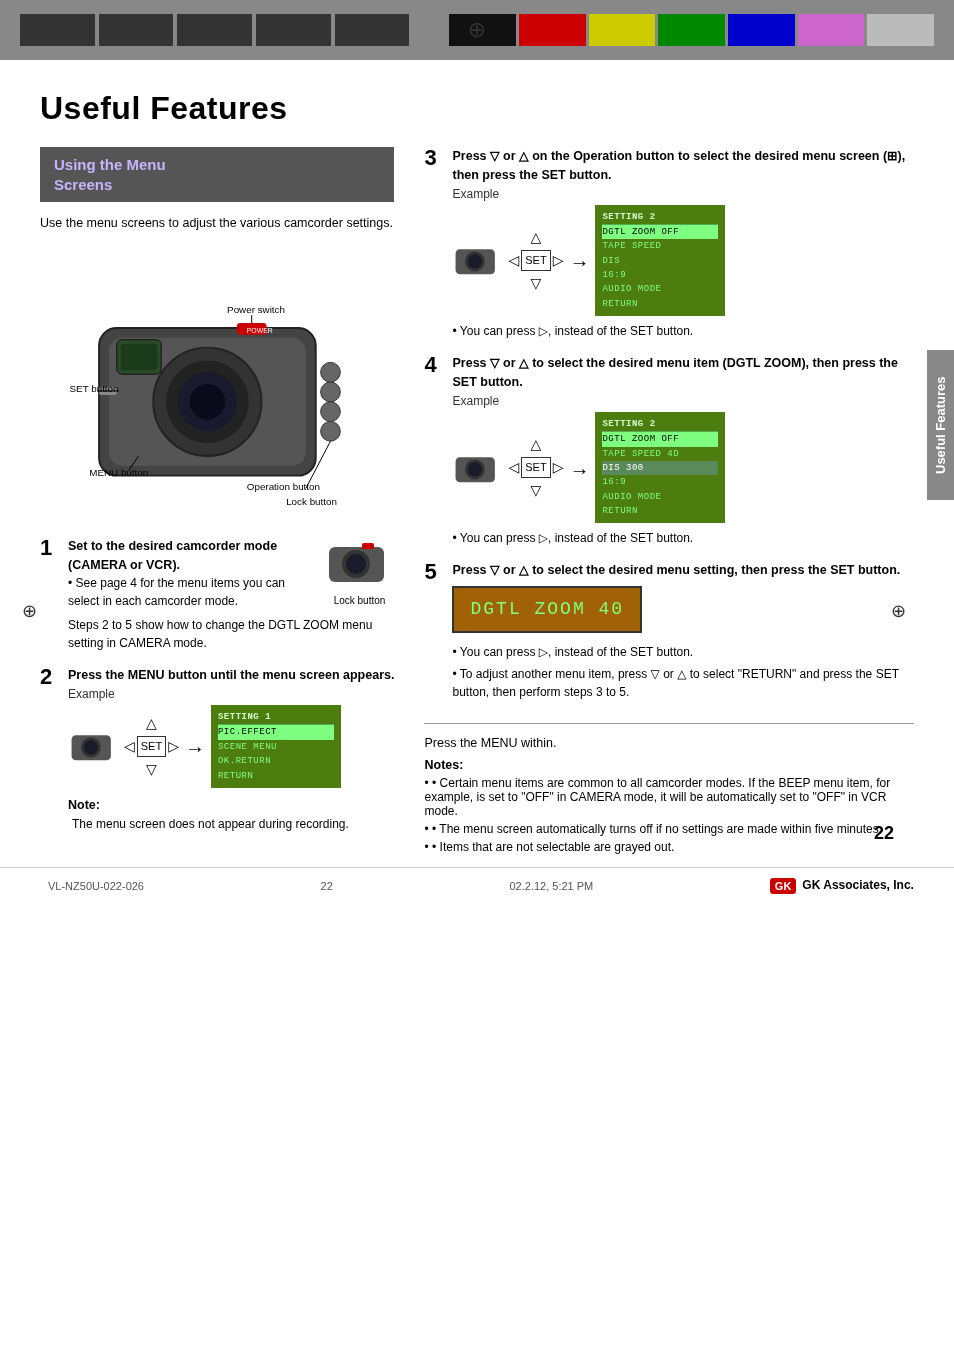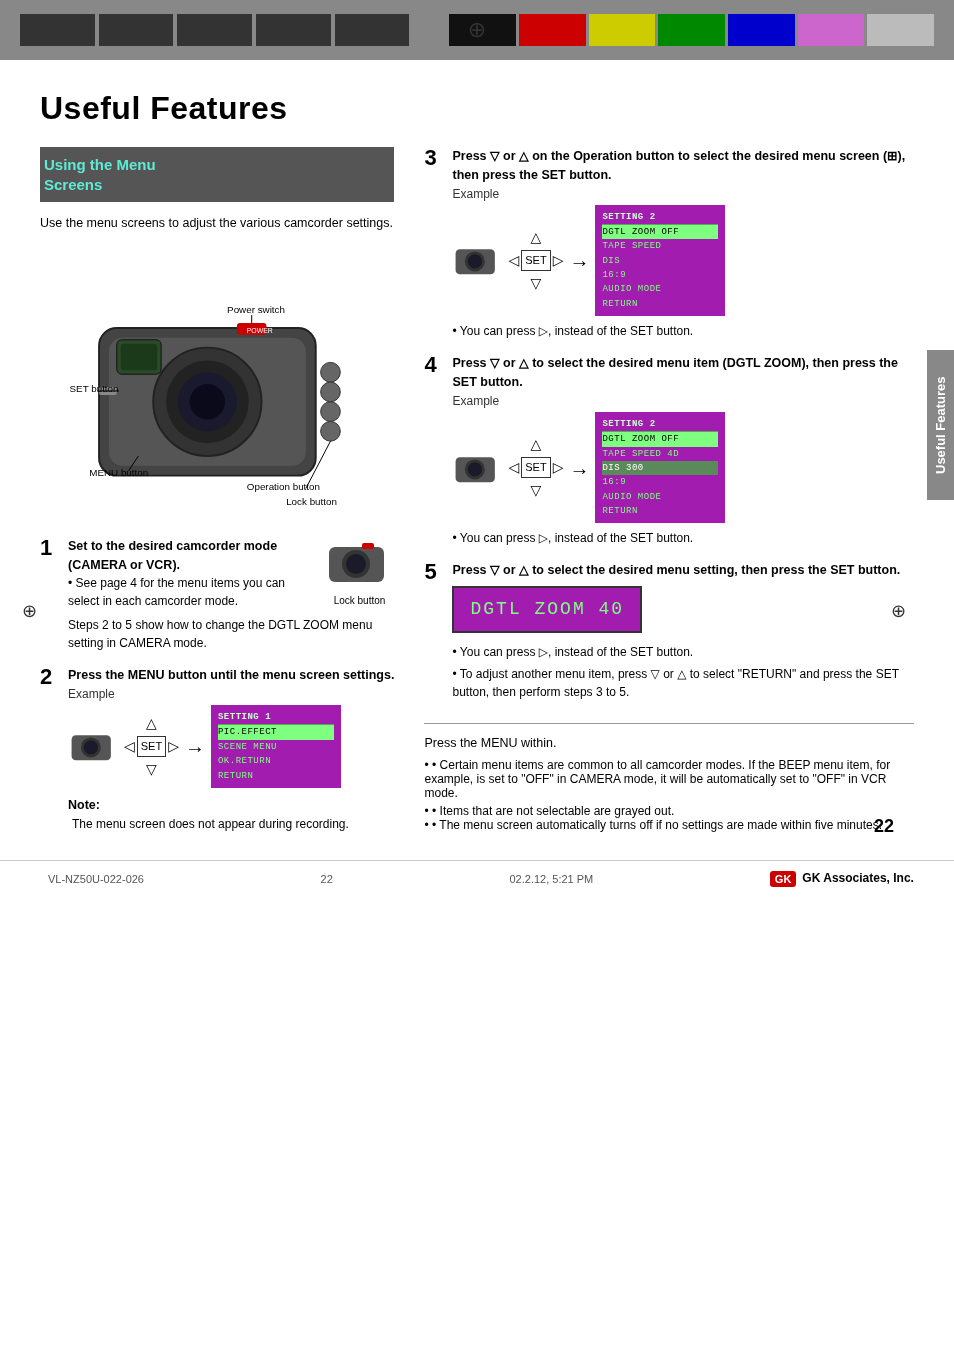--- a/index.html
+++ b/index.html
@@ -87,22 +87,22 @@
     .col-left {
       width: 42%;
     }
     .col-right {
       width: 58%;
     }
 
     
     .section-heading {
       background: #555;
-      color: #5eead4;
-      padding: 8px 4px;
+      color: #c4b5fd;
+      padding: 8px 14px;
       font-size: 15px;
       font-weight: bold;
       margin-bottom: 12px;
       line-height: 1.3;
     }
 
     .intro-text {
       font-size: 12.5px;
       margin-bottom: 14px;
       line-height: 1.5;
@@ -116,21 +116,21 @@
       margin-bottom: 10px;
     }
 
     .camera-svg {
       width: 100%;
       height: 100%;
     }
 
     
     .lcd-box {
-      background: #a21caf;
+      background: #4d7c0f;
       color: #7fff7f;
       font-family: 'Courier New', monospace;
       font-size: 9px;
       padding: 5px 7px;
       width: 130px;
       line-height: 1.6;
       letter-spacing: 0.5px;
     }
     .lcd-box .lcd-selected {
       background: #7fff7f;
@@ -154,21 +154,21 @@
     }
     .note-box ul {
       list-style: none;
     }
     .note-box ul li::before {
       content: "• ";
     }
 
     
     .dgtl-zoom-display {
-      background: #a21caf;
+      background: #a16207;
       color: #7fff7f;
       font-family: 'Courier New', monospace;
       font-size: 18px;
       letter-spacing: 2px;
       padding: 8px 16px;
       display: inline-block;
       margin: 6px 0 10px 0;
       border: 2px solid #333;
     }
 
@@ -389,21 +389,21 @@
                 <div style="font-size:10px; text-align:center;">Lock button</div>
               </div>
             </div>
             <p style="font-size:12px; margin-top:6px;">Steps 2 to 5 show how to change the DGTL ZOOM menu setting in CAMERA mode.</p>
           </div>
         </div>
 
         <div class="step-inline">
           <div class="num">2</div>
           <div class="body">
-            <strong>Press the MENU button until the menu screen settings.</strong>
+            <strong>Press the MENU button until the menu screen appears.</strong>
             <div class="example-label">Example</div>
             <div style="display:flex; align-items:center; gap:6px; margin-bottom:6px;">
 
               <svg width="50" height="38" viewBox="0 0 70 50">
                 <rect x="5" y="10" width="55" height="35" rx="6" fill="#555"></rect>
                 <ellipse cx="32" cy="27" rx="14" ry="14" fill="#333"></ellipse>
                 <ellipse cx="32" cy="27" rx="10" ry="10" fill="#1a1a2a"></ellipse>
               </svg>
               <div style="display:flex; flex-direction:column; gap:2px; align-items:center;">
                 <span style="font-size:14px;">△</span>
@@ -515,24 +515,25 @@
               <li style="margin-top:4px;">• <span>To adjust another menu item, press ▽ or △ to select "RETURN" and press the SET button, then perform steps 3 to 5.</span></li>
             </ul>
           </div>
         </div>
 
         <hr class="section-separator">
 
         <div>
           <p style="font-size:12.5px; margin-bottom:8px;">Press the MENU within.</p>
           <div class="note-box">
+            <div class="note-title">Notes:</div>
             <ul style="list-style:none; font-size:12px; margin-top:4px;">
               <li style="margin-bottom:4px;">• <span>Certain menu items are common to all camcorder modes. If the BEEP menu item, for example, is set to "OFF" in CAMERA mode, it will be automatically set to "OFF" in VCR mode.</span></li>
+              <li style="margin-bottom:4px;">• <span>The menu screen automatically turns off if no settings are made within five minutes.</span></li>
               <li>• <span>Items that are not selectable are grayed out.</span></li>
-              <li style="margin-bottom:4px;">• <span>The menu screen automatically turns off if no settings are made within five minutes.</span></li>
             </ul>
           </div>
         </div>
       </div>
     </div>
   </div>
 
   <div class="page-number">22</div>
 
   <div class="right-sidebar-label">Useful Features</div>

